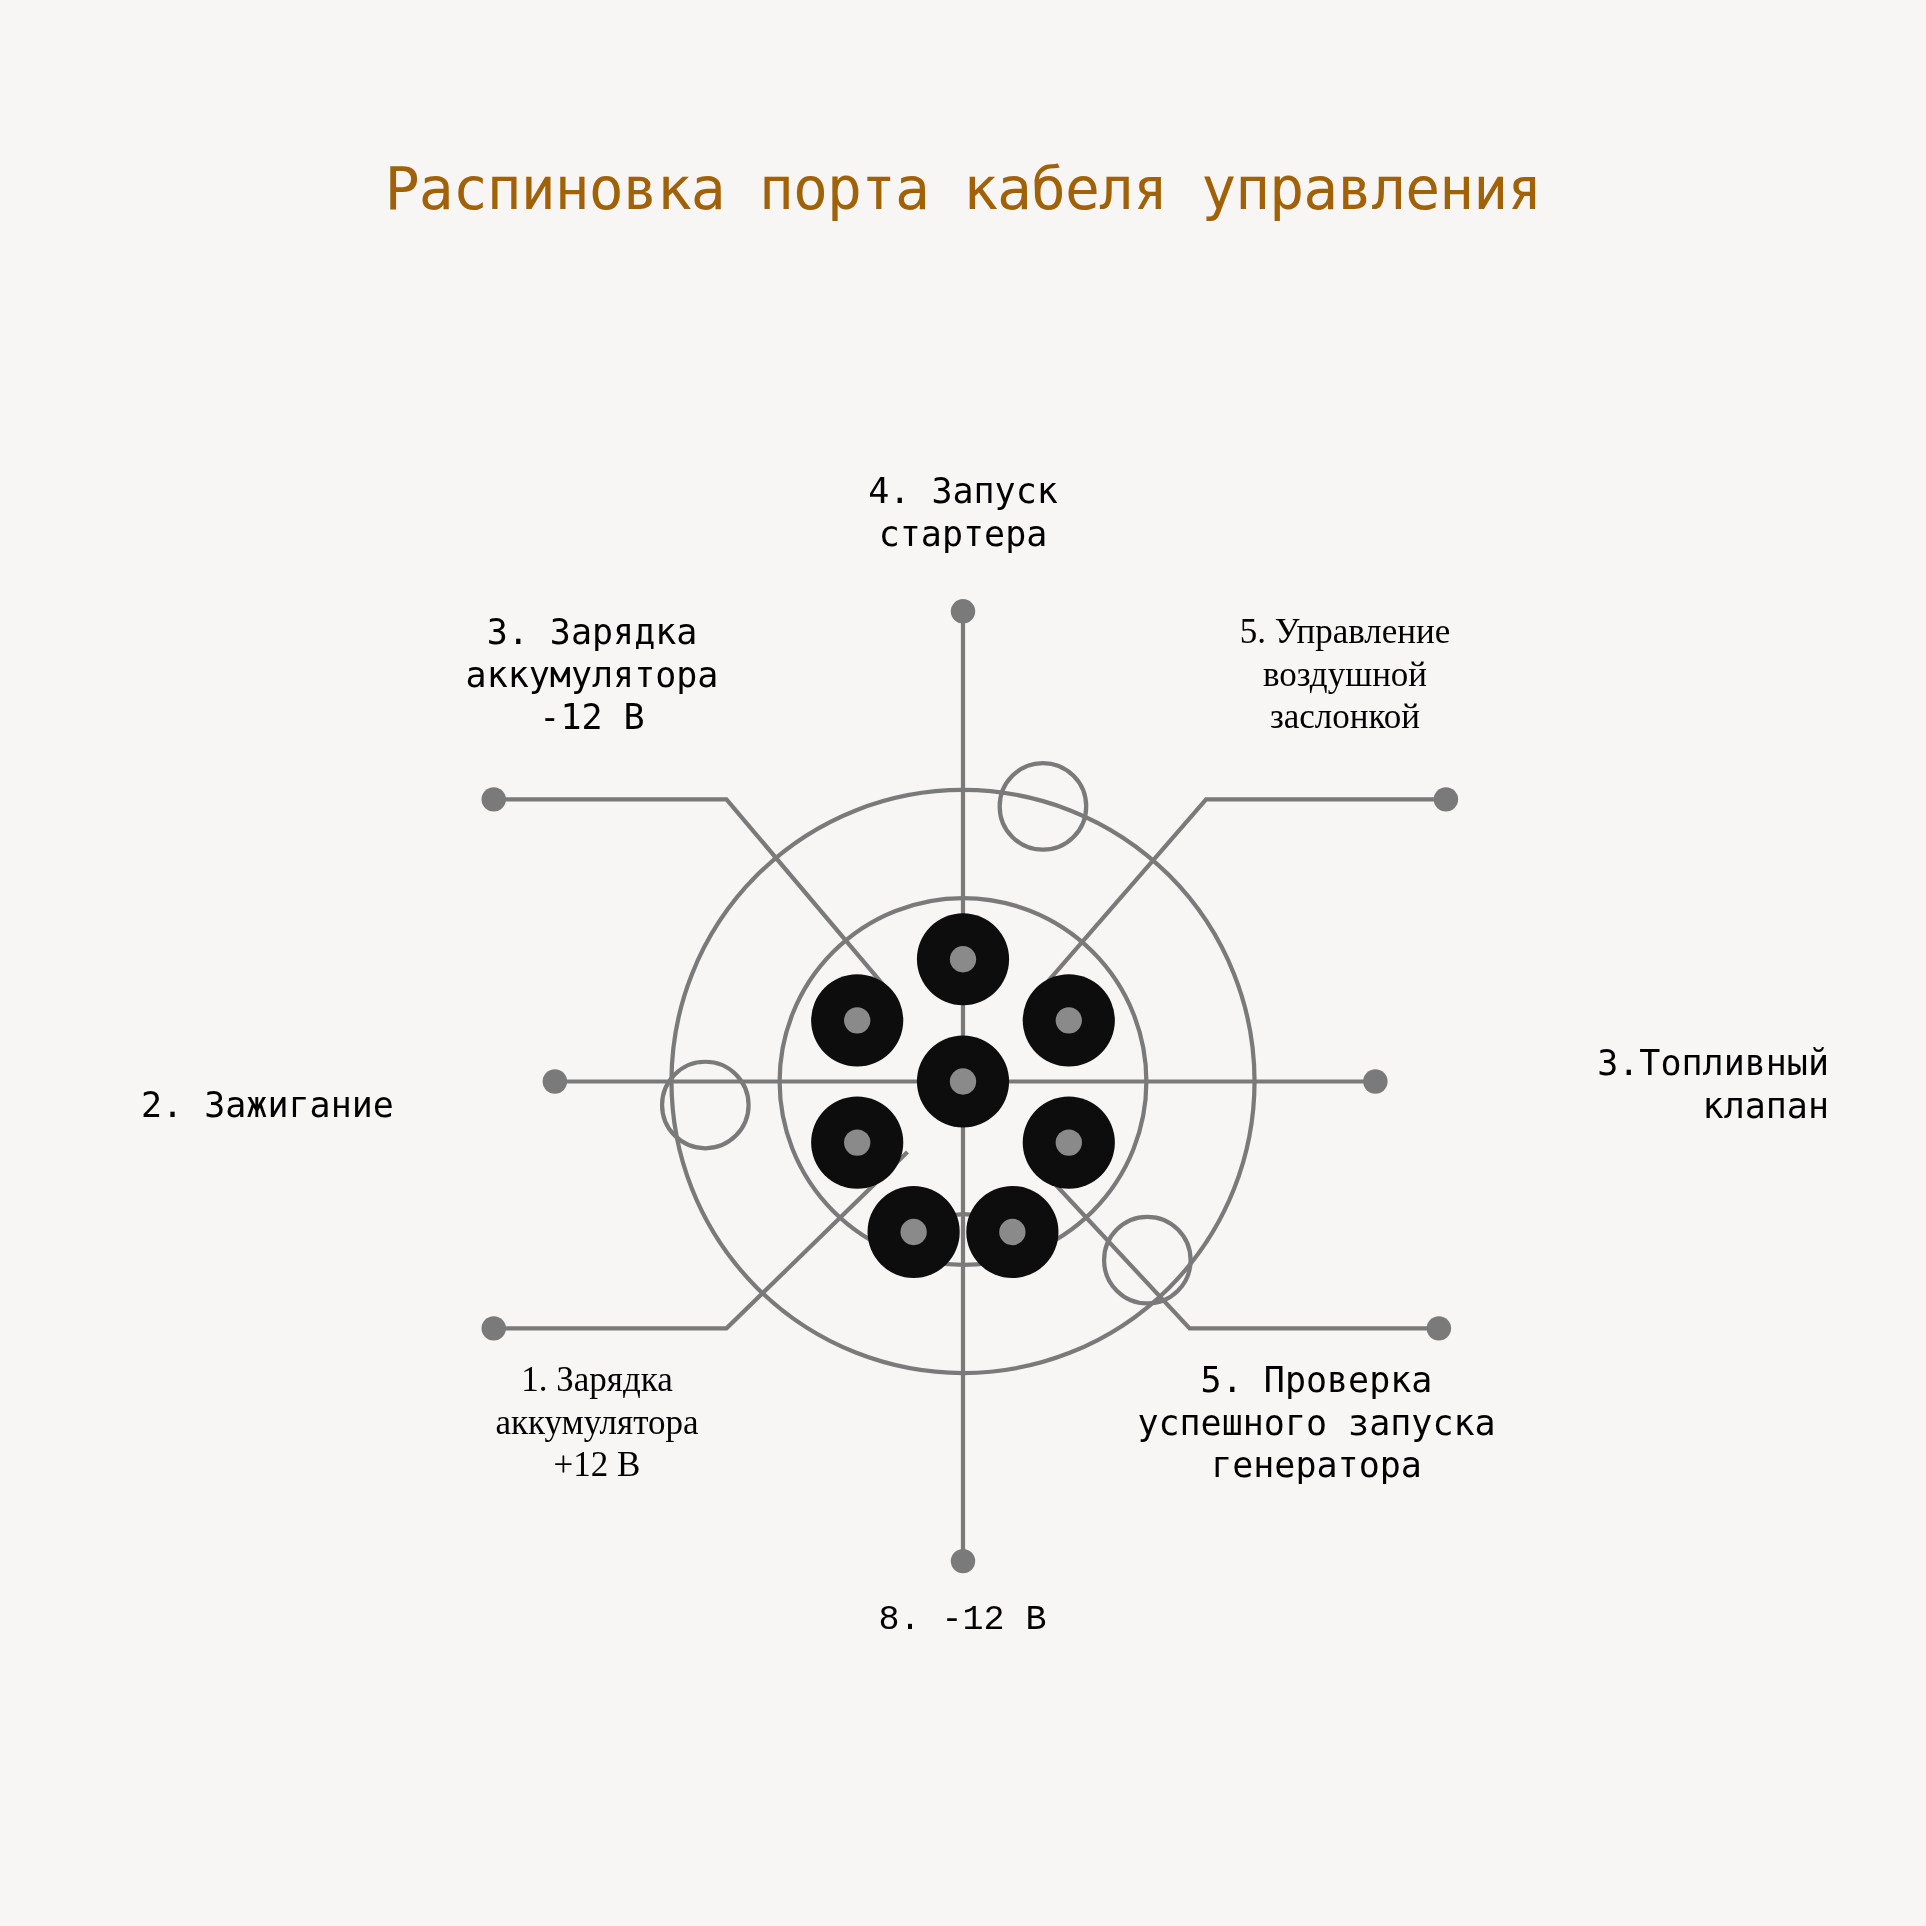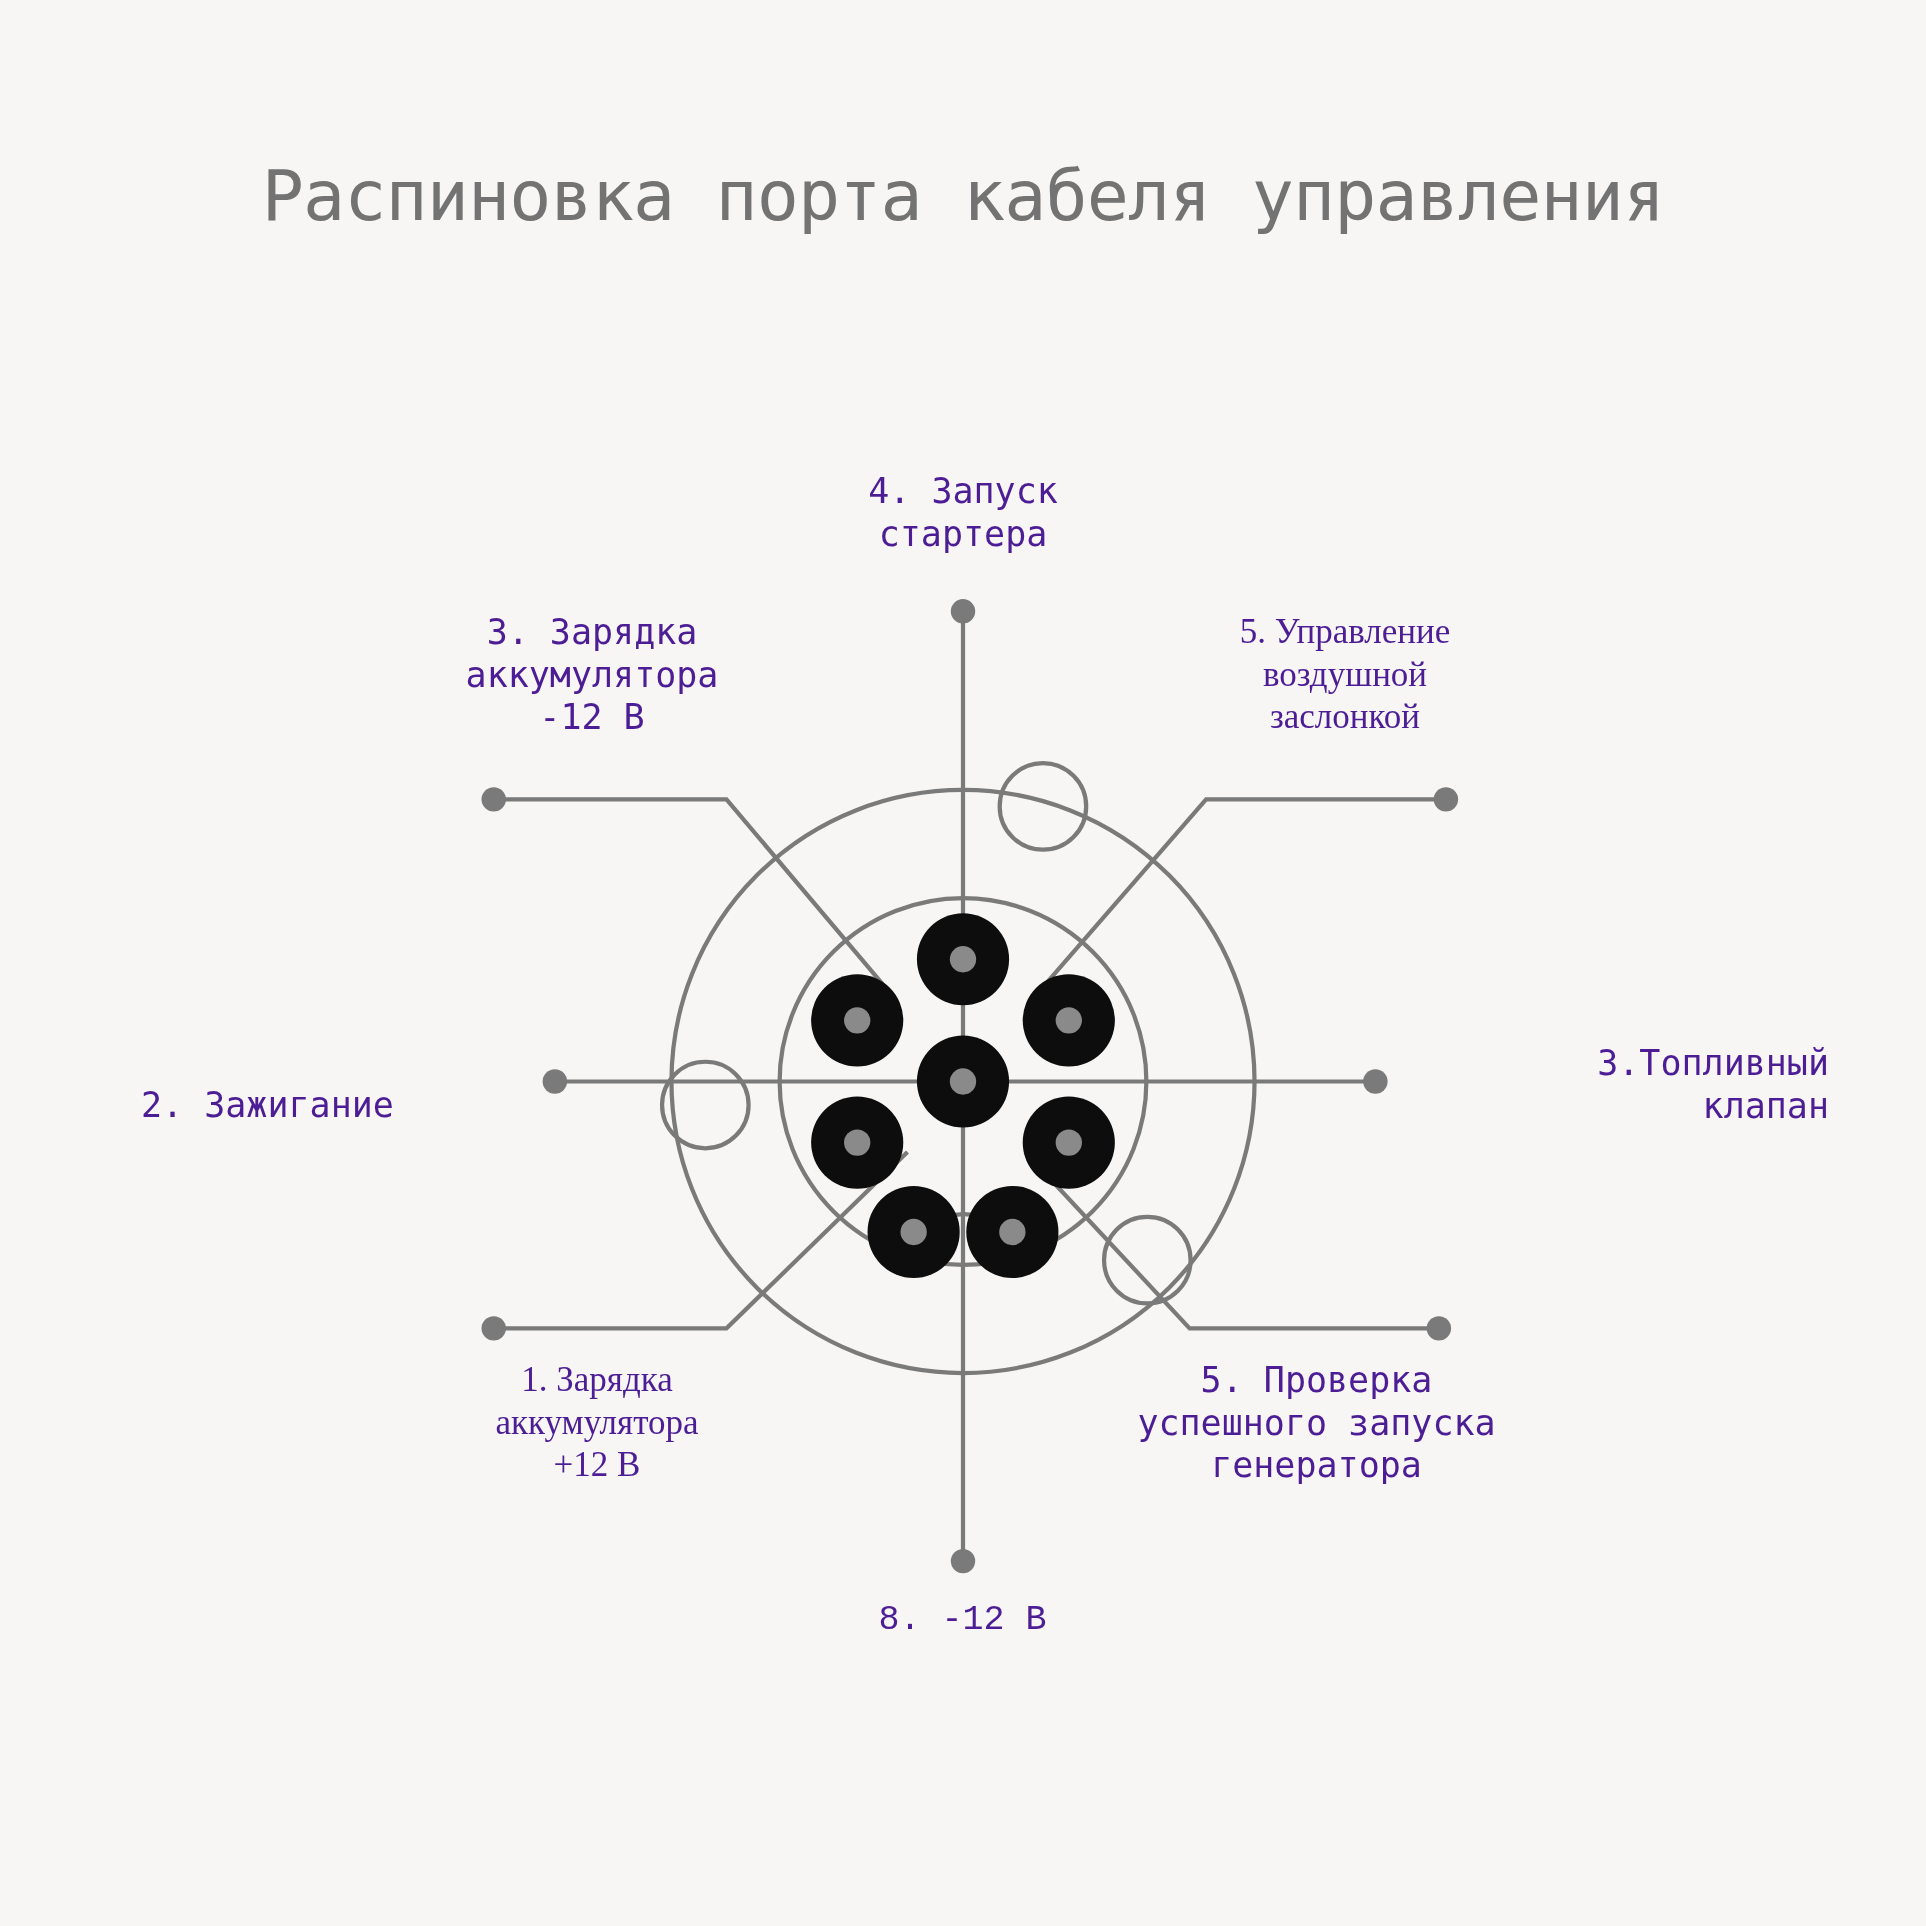--- a/index.html
+++ b/index.html
@@ -14,38 +14,38 @@
     overflow: hidden;
     font-family: "DejaVu Sans Mono", "Liberation Mono", monospace;
     color: #2b2b2b;
   }
   #diagram-title {
     position: absolute;
     left: 0;
     top: 155px;
     width: 1926px;
     text-align: center;
-    font-size: 70px;
+    font-size: 58px;
     letter-spacing: -0.9px;
     font-weight: 400;
-    color: #737373;
+    color: #a16207;
     white-space: nowrap;
   }
   #pinout-figure {
     position: absolute;
     left: 0;
     top: 0;
     width: 1926px;
     height: 1926px;
   }
   .label {
     position: absolute;
     font-size: 35px;
     line-height: 1.22;
-    color: #4c1d95;
+    color: #000000;
     white-space: pre;
   }
   .label.lbl-right { text-align: left; margin-top: 24px; }
   .label.lbl-left  { text-align: right; }
   .label.lbl-center{ text-align: center; }
 </style>
 </head>
 <body>
 
 <div id="diagram-title">Распиновка порта кабеля управления</div>

